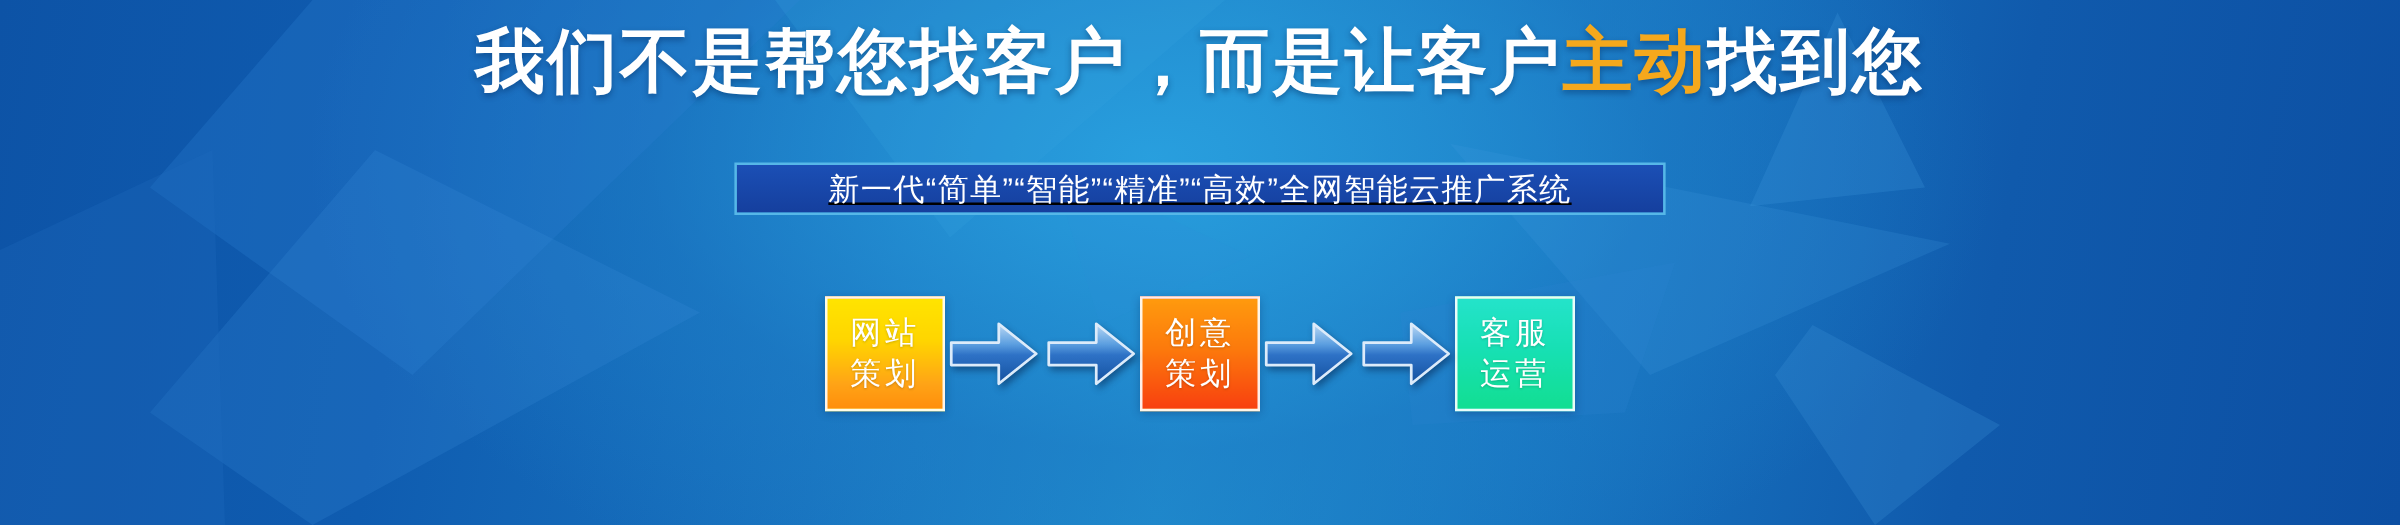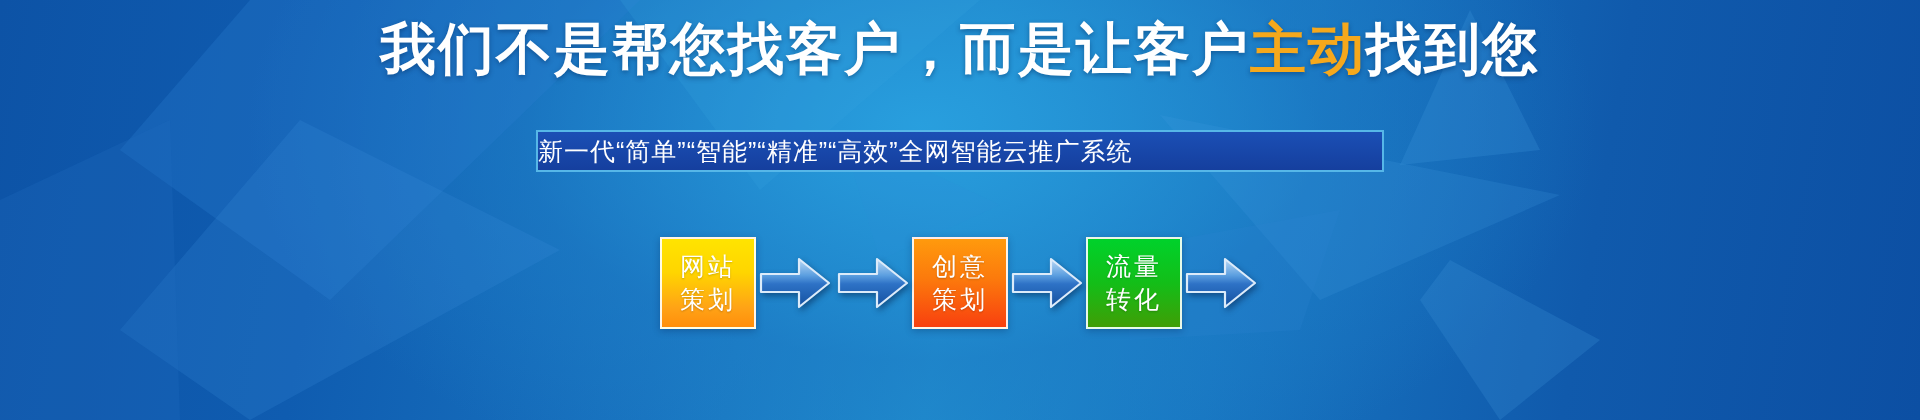--- a/index.html
+++ b/index.html
@@ -31,24 +31,24 @@
     color:#ffffff;
     text-shadow:0 2px 5px rgba(0,40,90,.45);
     white-space:nowrap;
     font-family:"Liberation Sans","DejaVu Sans",sans-serif;
   }
   #headline .hl{color:#F5A81C;}
 
   
   #subtitle-bar{
     position:absolute;top:130px;left:50%;transform:translateX(-50%);
-    width:848px;height:42px;
+    width:745px;height:42px;
     background:linear-gradient(180deg,#1b4fb5 0%,#153f9e 100%);
     border:2px solid #56b7e8;
-    display:flex;align-items:center;
+    display:flex;align-items:center;justify-content:center;text-decoration:underline;
   }
   #subtitle-text{
     color:#ffffff;font-size:25px;letter-spacing:1px;white-space:nowrap;
     font-family:"Liberation Sans","DejaVu Sans",sans-serif;
   }
 
   
   #flow{
     position:absolute;top:228px;left:50%;transform:translateX(-50%);
     display:flex;align-items:center;gap:0px;
@@ -136,26 +136,26 @@
       <span class="l">创意</span>
       <span class="l">策划</span>
     </div>
 
     <div class="arrow">
       <svg width="72" height="54" viewBox="0 0 72 54" xmlns="http://www.w3.org/2000/svg">
         <polygon points="2,18 40,18 40,3 70,27 40,51 40,36 2,36" fill="url(#ag)" stroke="#DCEBFA" stroke-width="2.2" stroke-linejoin="round"></polygon>
       </svg>
     </div>
 
-    <div class="step s3">
-      <span class="l">流量</span>
-      <span class="l">转化</span>
-    </div>
 
     <div class="arrow">
       <svg width="72" height="54" viewBox="0 0 72 54" xmlns="http://www.w3.org/2000/svg">
         <polygon points="2,18 40,18 40,3 70,27 40,51 40,36 2,36" fill="url(#ag)" stroke="#DCEBFA" stroke-width="2.2" stroke-linejoin="round"></polygon>
       </svg>
     </div>
 
+    <div class="step s4">
+      <span class="l">客服</span>
+      <span class="l">运营</span>
+    </div>
 
   </div>
 </div>
 
 </body></html>

